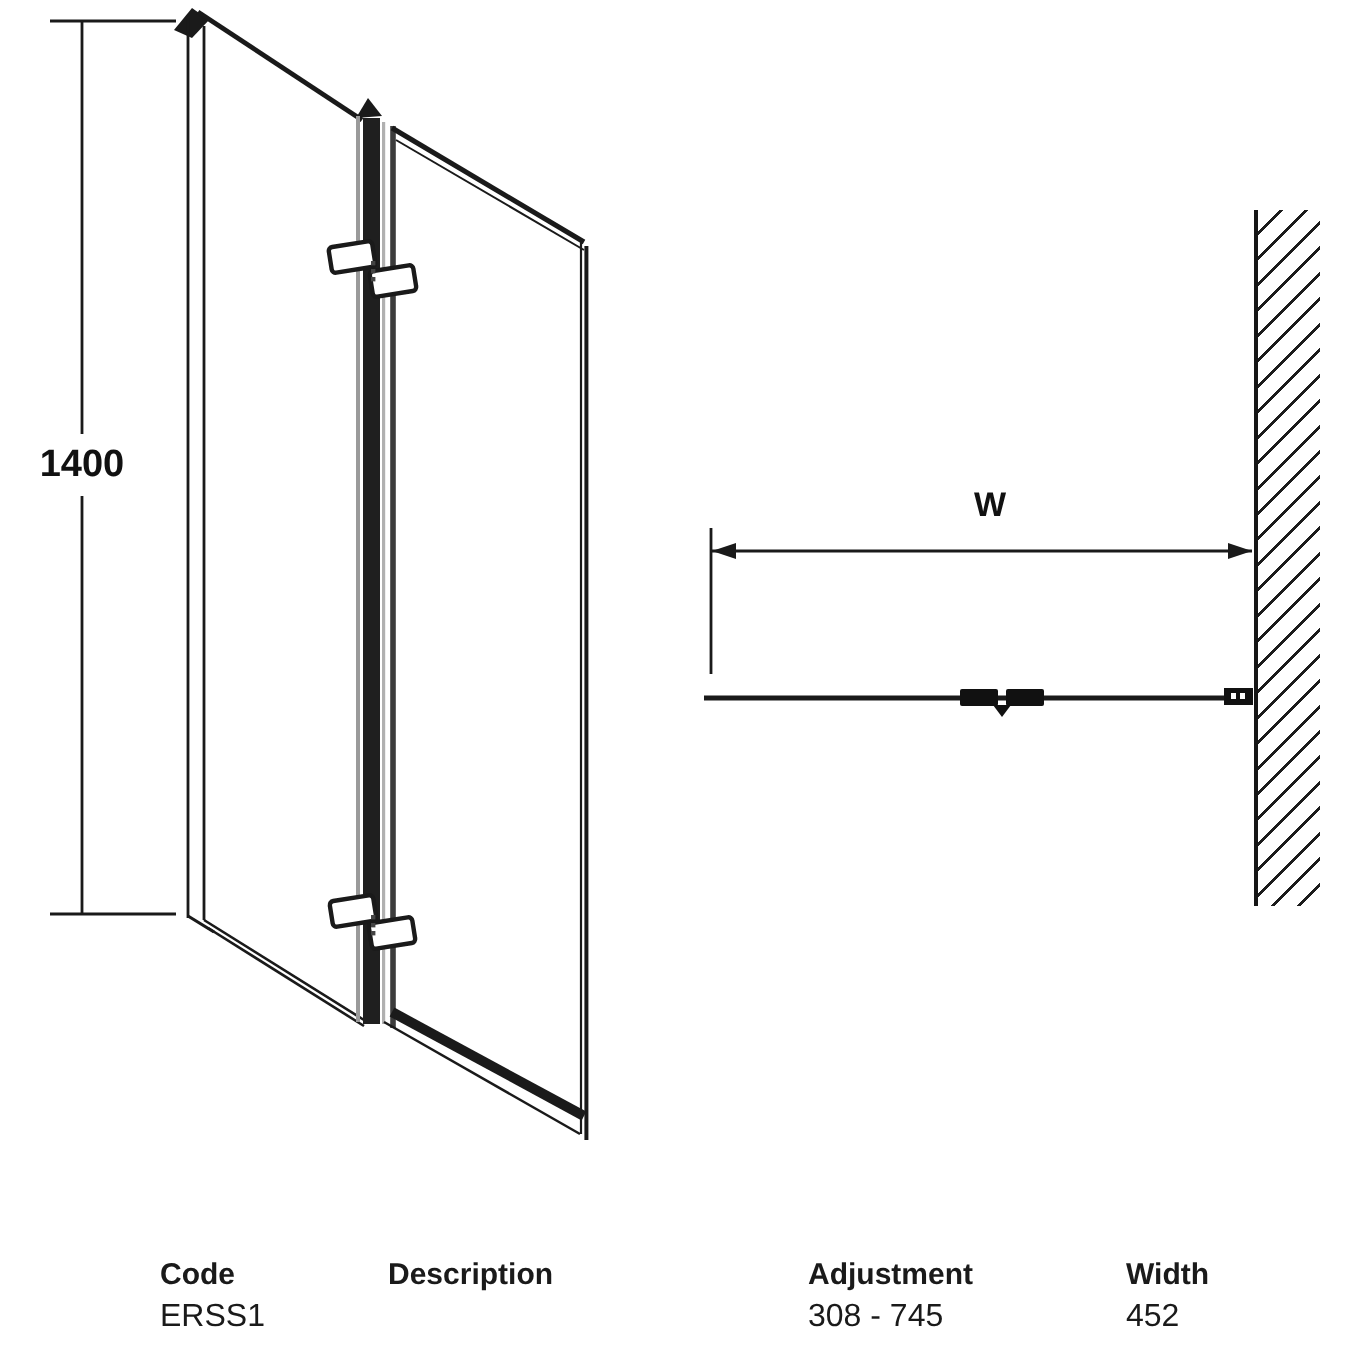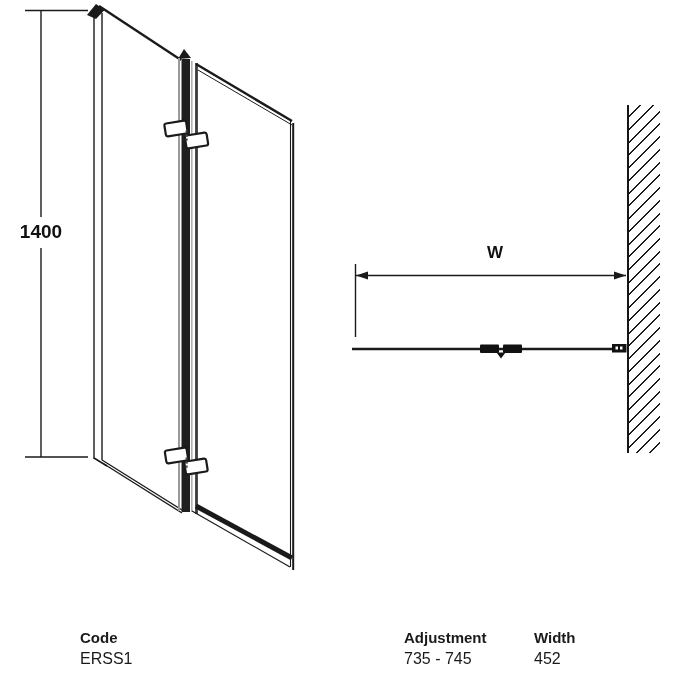--- a/index.html
+++ b/index.html
@@ -16,21 +16,21 @@
   }
   
   .dim-text{font-weight:bold;fill:#111;}
   
   .spec-col{position:absolute;top:627px;white-space:nowrap;}
   .spec-col .hdr{font-size:15px;font-weight:bold;line-height:21px;}
   .spec-col .val{font-size:16px;line-height:21px;}
   .col-code{left:80px;}
   .col-desc{left:194px;}
   .col-adj{left:404px;}
-  .col-width{left:534px;}
+  .col-width{left:563px;}
 </style>
 </head>
 <body>
 
 <div class="canvas">
 
   <div class="wall-hatch"></div>
 
   <svg width="678" height="678" viewBox="0 0 678 678">
     <g stroke="#1a1a1a" fill="none" stroke-linecap="butt">
@@ -114,24 +114,25 @@
 
     </g>
   </svg>
 
   <div>
     <div class="spec-col col-code">
       <div class="hdr">Code</div>
       <div class="val">ERSS1</div>
     </div>
     <div class="spec-col col-desc">
+      <div class="hdr">Description</div>
     </div>
     <div class="spec-col col-adj">
       <div class="hdr">Adjustment</div>
-      <div class="val">735 - 745</div>
+      <div class="val">308 - 745</div>
     </div>
     <div class="spec-col col-width">
       <div class="hdr">Width</div>
       <div class="val">452</div>
     </div>
   </div>
 
 </div>
 
 </body></html>

